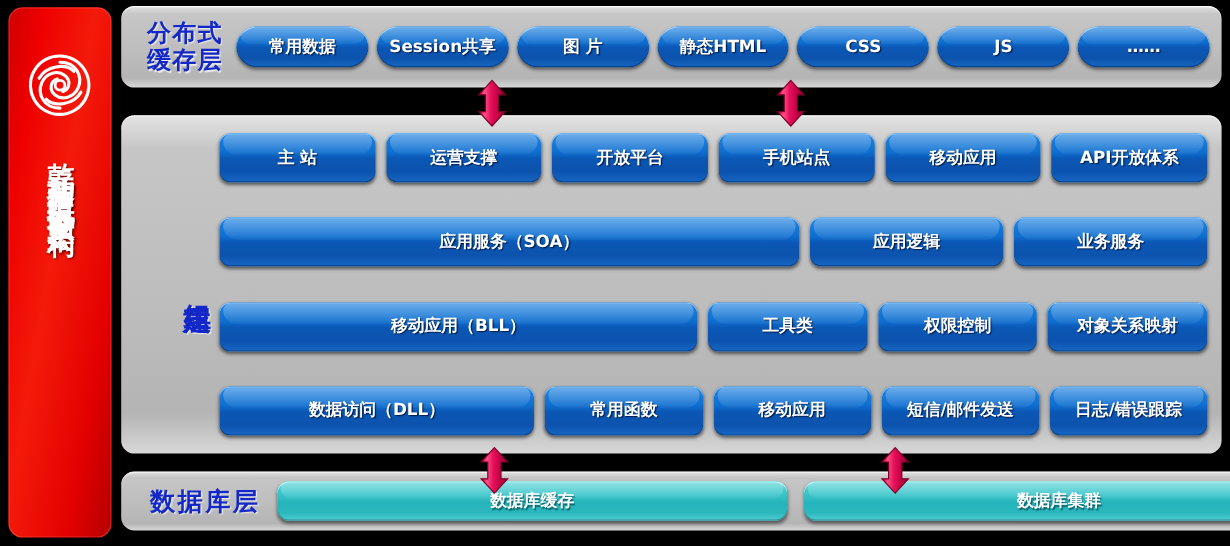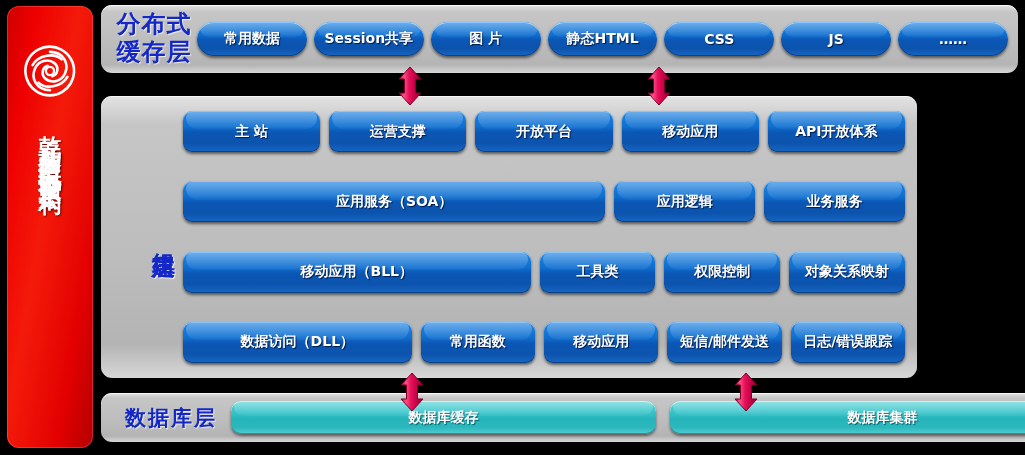--- a/index.html
+++ b/index.html
@@ -103,30 +103,30 @@
     text-shadow: 1px 1px 1px rgba(0,70,80,.8);
   }
 
   
   #cache-panel {
     left: 101px; top: 5px; width: 917px; height: 68px;
     padding: 0 10px;
   }
   #cache-panel .panel-label {
     width: 86px;
-    font-size: 24px;
+    font-size: 20px;
     line-height: 1.16;
     letter-spacing: 1px;
   }
   #cache-row { display: flex; gap: 7px; align-items: center; flex: 1; }
   #cache-row .pill { flex: 1; height: 34px; }
 
   
   #component-panel {
-    left: 101px; top: 96px; width: 816px; height: 282px;
+    left: 101px; top: 96px; width: 917px; height: 282px;
     padding: 10px 12px 10px 10px;
     flex-direction: row;
   }
   #component-panel .panel-label {
     width: 72px;
     font-size: 23px;
     line-height: 1.72;
     letter-spacing: 2px;
     writing-mode: vertical-rl;
     text-orientation: upright;
@@ -199,20 +199,21 @@
     </div>
 </div>
 
 <div class="panel" id="component-panel">
   <div class="panel-label">组建层</div>
   <div id="component-rows">
       <div class="comp-row">
         <div class="pill" style="flex: 2 1 0%;">主 站</div>
         <div class="pill" style="flex: 2 1 0%;">运营支撑</div>
         <div class="pill" style="flex: 2 1 0%;">开放平台</div>
+        <div class="pill" style="flex: 2 1 0%;">手机站点</div>
         <div class="pill" style="flex: 2 1 0%;">移动应用</div>
         <div class="pill" style="flex: 2 1 0%;">API开放体系</div>
       </div>
       <div class="comp-row">
         <div class="pill" style="flex: 6 1 0%;">应用服务（SOA）</div>
         <div class="pill" style="flex: 2 1 0%;">应用逻辑</div>
         <div class="pill" style="flex: 2 1 0%;">业务服务</div>
       </div>
       <div class="comp-row">
         <div class="pill" style="flex: 6 1 0%;">移动应用（BLL）</div>

